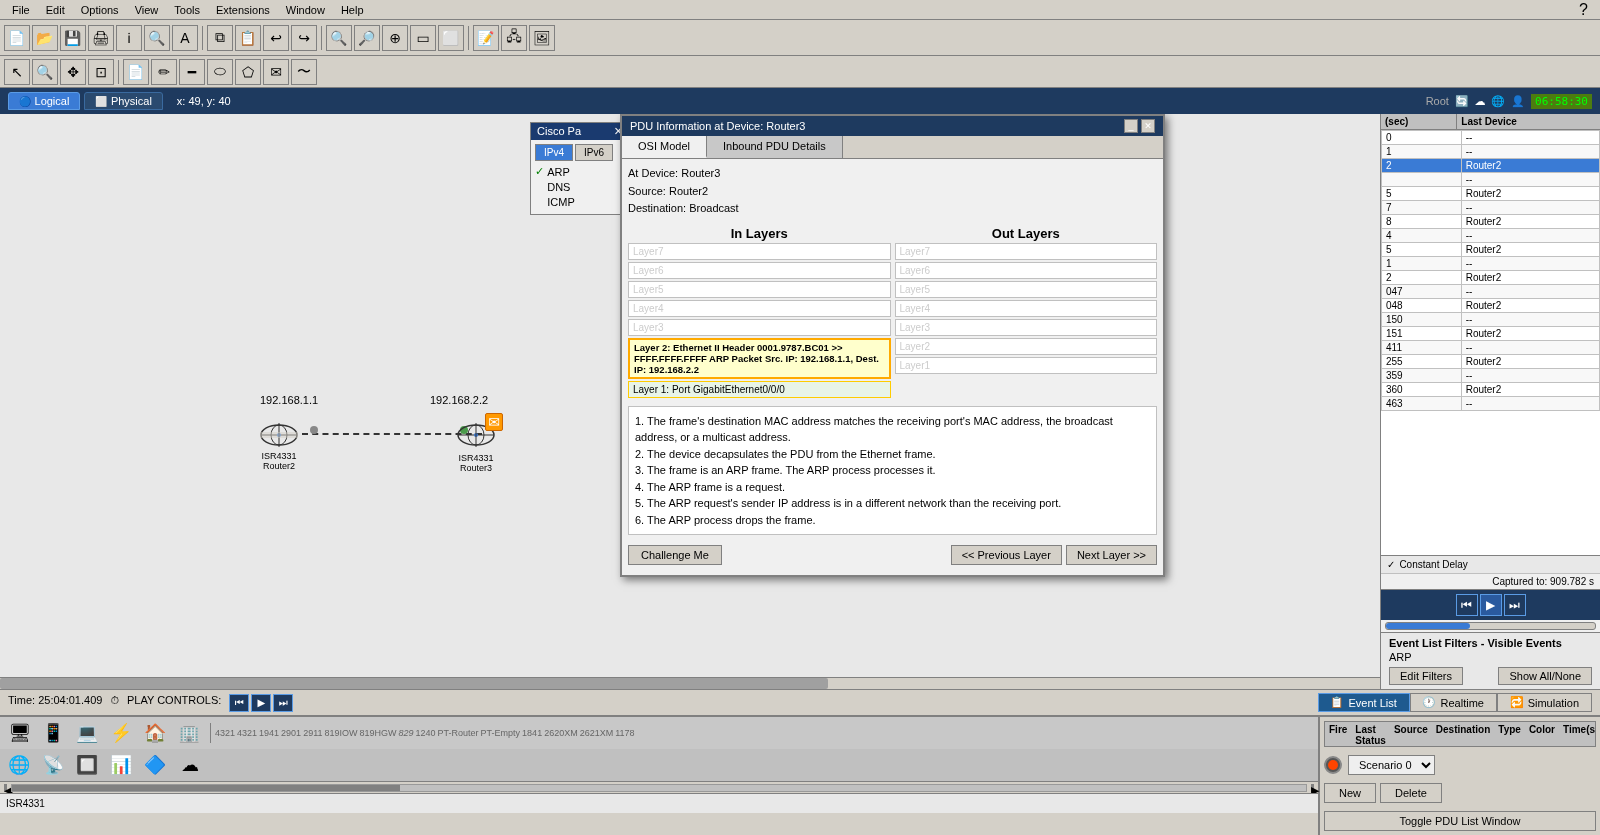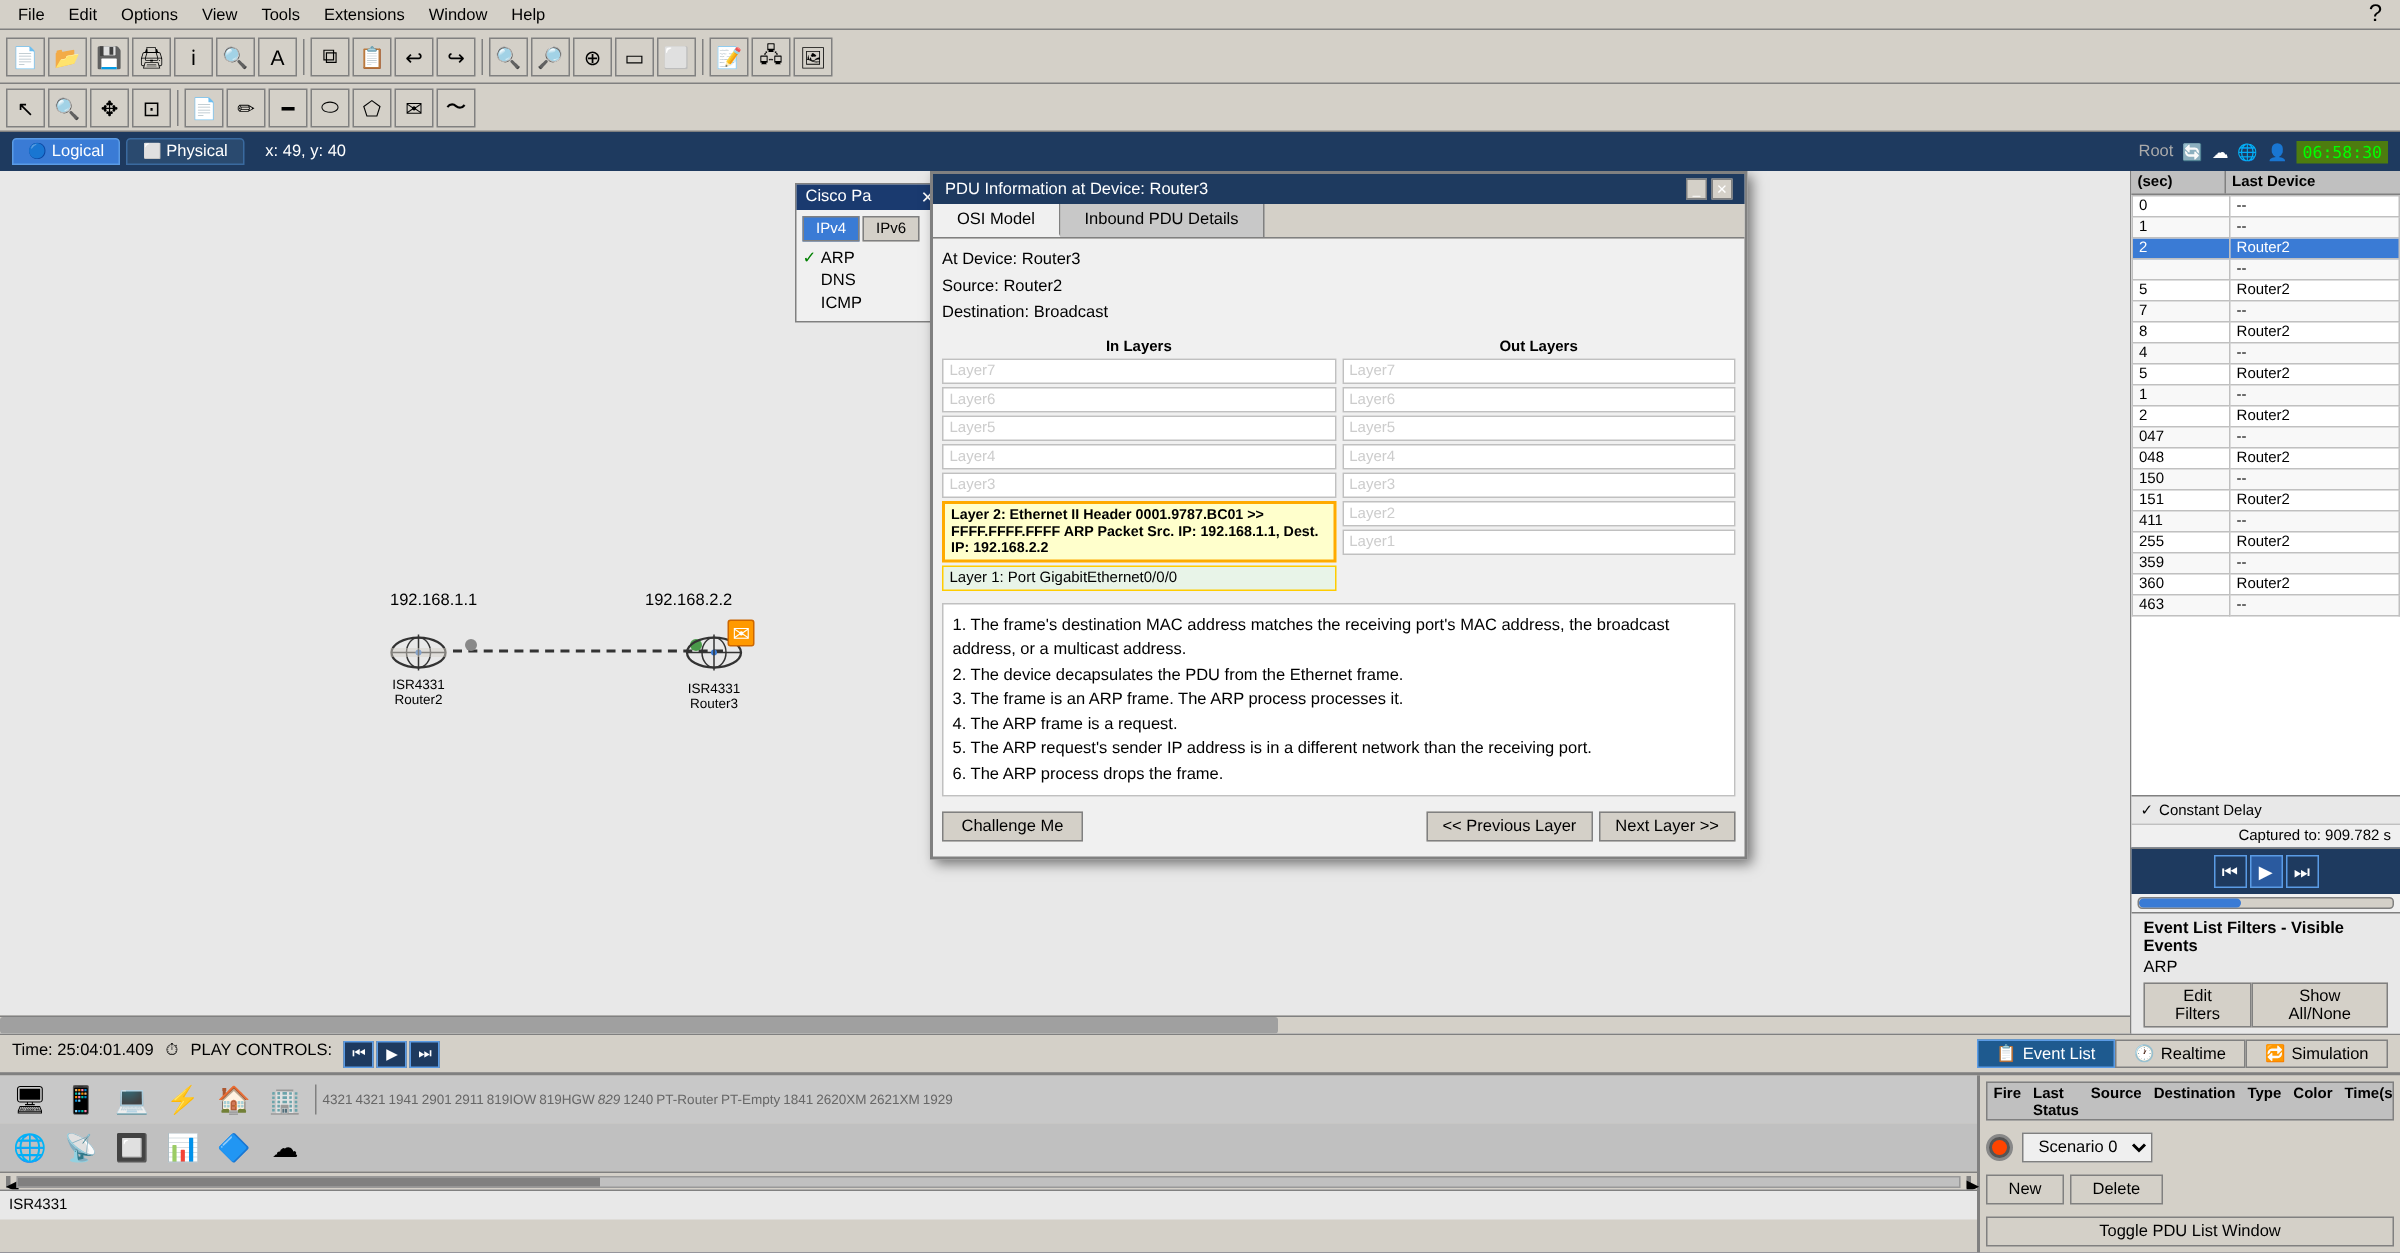--- a/index.html
+++ b/index.html
@@ -24,40 +24,40 @@
     .nav-tab.inactive { background: #2a4a6f; border: 1px solid #3a6a9f; }
     .nav-coord { margin-left: 10px; font-size: 11px; }
 
     
     .workspace { display: flex; height: calc(835px - 20px - 36px - 32px - 26px - 120px - 26px); position: relative; }
 
     
     .diagram-area { flex: 1; background: #e8e8e8; position: relative; overflow: hidden; }
 
     
-    .sim-panel { width: 180px; background: #f0f0f0; border-left: 1px solid #808080; display: flex; flex-direction: column; }
+    .sim-panel { width: 220px; background: #f0f0f0; border-left: 1px solid #808080; display: flex; flex-direction: column; }
     .sim-table { width: 100%; border-collapse: collapse; font-size: 10px; }
     .sim-table td { border: 1px solid #c0c0c0; padding: 1px 4px; }
     .sim-table tr.highlighted td { background: #3a7bd5; color: white; }
     .sim-table tr:not(.highlighted):nth-child(even) td { background: #f8f8f8; }
 
     
     .pdu-dialog { position: absolute; top: 0; left: 620px; width: 545px; background: #f0f0f0; border: 2px solid #808080; box-shadow: 3px 3px 8px rgba(0,0,0,0.5); z-index: 100; }
     .pdu-titlebar { background: #1e3a5f; color: white; padding: 3px 8px; display: flex; justify-content: space-between; align-items: center; font-size: 11px; }
     .pdu-titlebar-btns { display: flex; gap: 3px; }
     .pdu-titlebar-btn { width: 14px; height: 14px; background: #d4d0c8; border: 1px solid #808080; display: flex; align-items: center; justify-content: center; font-size: 9px; cursor: pointer; }
     .pdu-tabs { display: flex; background: #d4d0c8; border-bottom: 1px solid #808080; }
     .pdu-tab { padding: 4px 16px; cursor: pointer; font-size: 11px; border-right: 1px solid #808080; }
     .pdu-tab.active { background: #f0f0f0; border-bottom: 2px solid #f0f0f0; }
     .pdu-tab.inactive { background: #c8c8c8; }
     .pdu-body { padding: 6px; }
     .pdu-info { font-size: 11px; margin-bottom: 8px; line-height: 1.6; }
     .pdu-layers-container { display: flex; gap: 4px; margin-bottom: 6px; }
     .pdu-layer-col { flex: 1; }
-    .pdu-layer-title { font-weight: bold; font-size: 10px; margin-bottom: 2px; text-align: center; }
+    .pdu-layer-title { font-weight: bold; font-size: 13px; margin-bottom: 2px; text-align: center; }
     .pdu-layer-item { border: 1px solid #c0c0c0; padding: 2px 4px; margin-bottom: 2px; font-size: 10px; background: white; color: #999; min-height: 16px; }
     .pdu-layer-item.active-layer { background: #ffffcc; border: 1px solid #ffcc00; color: black; }
     .pdu-layer-item.highlighted { background: #cce8ff; border: 1px solid #3399ff; color: black; font-weight: bold; }
     .pdu-description { background: white; border: 1px solid #c0c0c0; padding: 6px; font-size: 11px; line-height: 1.5; margin-bottom: 6px; min-height: 80px; }
     .pdu-buttons { display: flex; justify-content: space-between; padding: 4px 0; }
     .pdu-btn { padding: 3px 12px; background: #d4d0c8; border: 1px solid #808080; cursor: pointer; font-size: 11px; }
 
     
     .statusbar { background: #d4d0c8; height: 26px; display: flex; align-items: center; padding: 0 8px; border-top: 1px solid #808080; font-size: 11px; }
 
@@ -455,21 +455,21 @@
       <div style="font-size:9px; color:#666;">2911</div>
       <div style="font-size:9px; color:#666;">819IOW</div>
       <div style="font-size:9px; color:#666;">819HGW</div>
       <div style="font-size:9px; color:#666;font-style:italic;">829</div>
       <div style="font-size:9px; color:#666;">1240</div>
       <div style="font-size:9px; color:#666;">PT-Router</div>
       <div style="font-size:9px; color:#666;">PT-Empty</div>
       <div style="font-size:9px; color:#666;">1841</div>
       <div style="font-size:9px; color:#666;">2620XM</div>
       <div style="font-size:9px; color:#666;">2621XM</div>
-      <div style="font-size:9px; color:#666;">1929</div>
+      <div style="font-size:9px; color:#666;">1178</div>
     </div>
     <div class="device-icons-row2">
       <div class="device-icon-small">🌐</div>
       <div class="device-icon-small">📡</div>
       <div class="device-icon-small">🔲</div>
       <div class="device-icon-small">📊</div>
       <div class="device-icon-small">🔷</div>
       <div class="device-icon-small">☁</div>
     </div>
 

